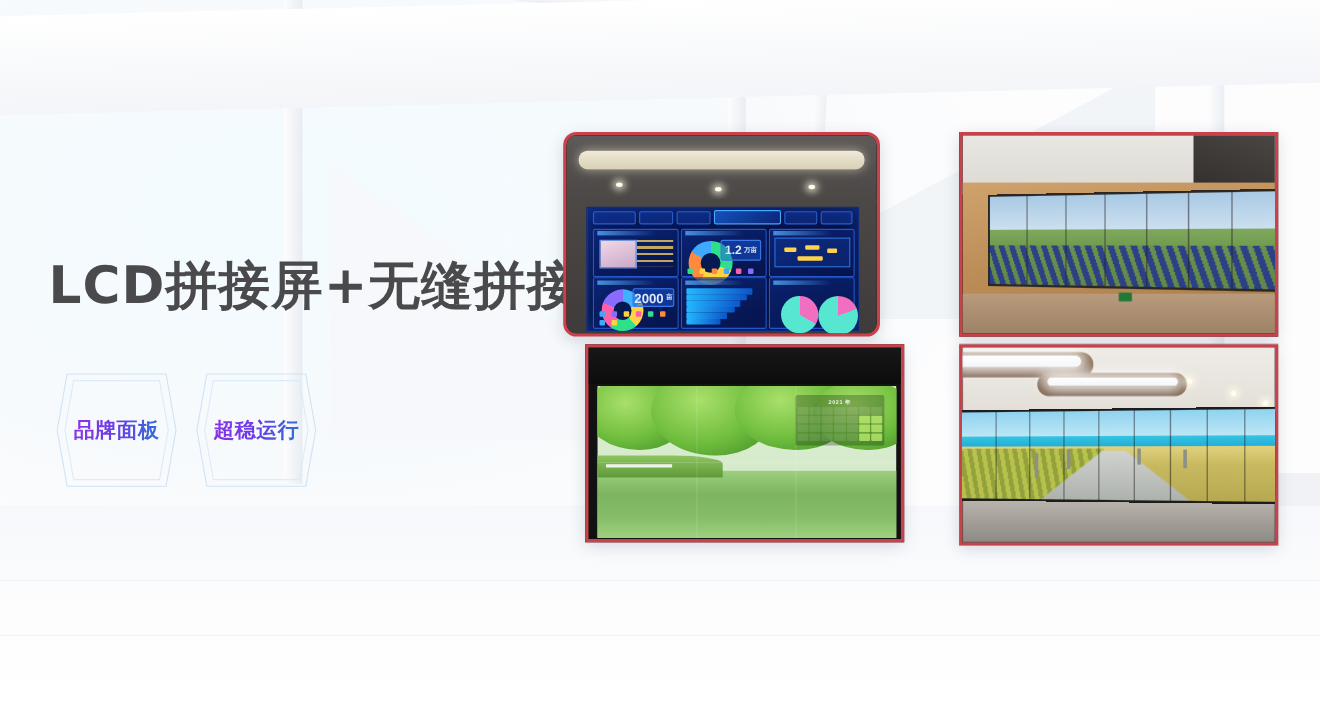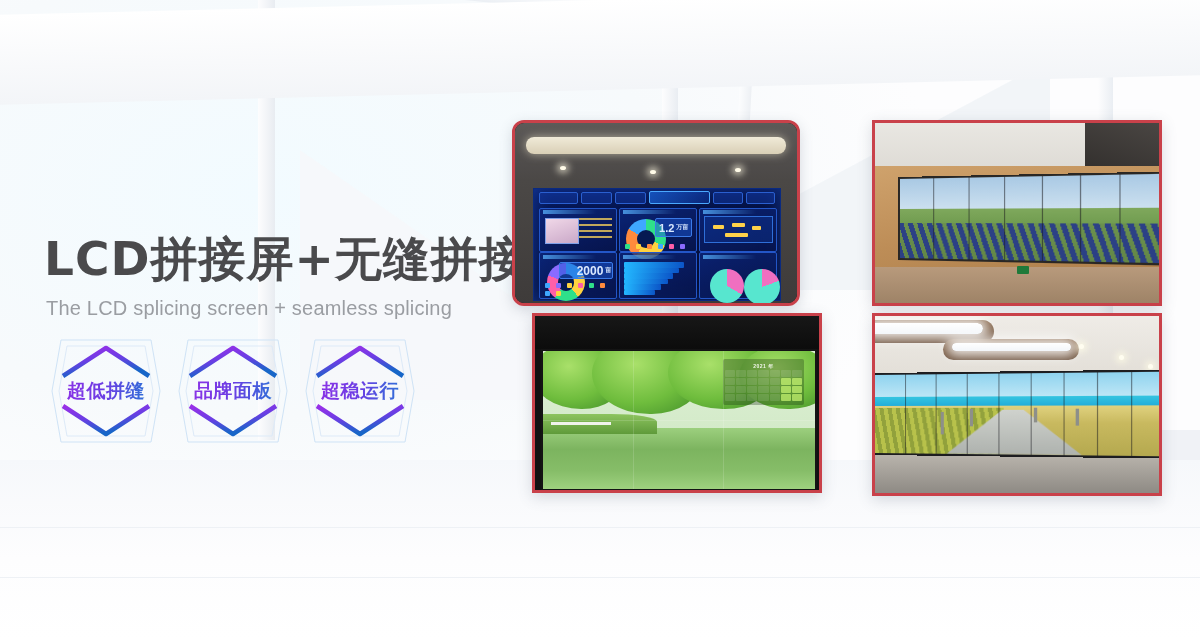--- a/index.html
+++ b/index.html
@@ -218,40 +218,23 @@
     <div class="beam beam-v4"></div>
     <div class="shard shard-c"></div>
     <div class="floor"></div>
     <div class="shard-d"></div>
     <div class="floor-line" style="left:0;bottom:112px;width:1200px;"></div>
     <div class="floor-line" style="left:0;bottom:62px;width:1200px;"></div>
   </div>
 
 
   <div class="headline">LCD拼接屏+无缝拼接</div>
-  <div class="subhead">The LCD splicing screen + seamless splicing</div>
 
   <div class="feats">
 
-    <div class="feat">
-      <svg viewBox="0 0 118 118">
-        <defs>
-          <linearGradient id="hg0" x1="0" y1="0" x2="0.35" y2="1">
-            <stop offset="0%" stop-color="#9a2fe8"></stop>
-              <stop offset="50%" stop-color="#6a3ee4"></stop>
-              <stop offset="100%" stop-color="#1766c8"></stop>
-          </linearGradient>
-        </defs>
-        <polygon points="14,8 104,8 113,59 104,110 14,110 5,59" fill="none" stroke="#cfe3f6" stroke-width="1"></polygon>
-        <polygon points="20,14 98,14 106,59 98,104 20,104 12,59" fill="none" stroke="#ddeaf8" stroke-width="1"></polygon>
-        <path d="M16,44 L59,16 L102,44" fill="none" stroke="url(#hg0)" stroke-width="4.5" stroke-linejoin="round"></path>
-        <path d="M16,74 L59,102 L102,74" fill="none" stroke="url(#hg0)" stroke-width="4.5" stroke-linejoin="round"></path>
-      </svg>
-      <span class="feat-label">超低拼缝</span>
-    </div>
 
     <div class="feat">
       <svg viewBox="0 0 118 118">
         <polygon points="14,8 104,8 113,59 104,110 14,110 5,59" fill="none" stroke="#cfe3f6" stroke-width="1"></polygon>
         <polygon points="20,14 98,14 106,59 98,104 20,104 12,59" fill="none" stroke="#ddeaf8" stroke-width="1"></polygon>
         <path d="M16,44 L59,16 L102,44" fill="none" stroke="url(#hg0)" stroke-width="4.5" stroke-linejoin="round"></path>
         <path d="M16,74 L59,102 L102,74" fill="none" stroke="url(#hg0)" stroke-width="4.5" stroke-linejoin="round"></path>
       </svg>
       <span class="feat-label">品牌面板</span>
     </div>
@@ -317,21 +300,21 @@
             <i style="left:12%;top:30%;width:16%;height:4px;"></i>
             <i style="left:40%;top:24%;width:20%;height:4px;"></i>
             <i style="left:70%;top:34%;width:14%;height:4px;"></i>
             <i style="left:30%;top:62%;width:34%;height:4px;"></i>
           </div>
         </div>
 
         <div class="tl-cell" style="left:2%;top:57%;width:31%;height:40%;">
           <div class="cell-hdr"></div>
           <div class="donut d2"></div>
-          <div class="kpi" style="right:4%;top:20%;width:48%;height:34%;font-size:12px;padding-left:16px;">
+          <div class="kpi" style="right:4%;top:20%;width:48%;height:34%;font-size:12px;">
             <span>2000</span>
             <span style="font-size:6px;margin-left:2px;">亩</span>
           </div>
           <div class="lgnd" style="left:6%;bottom:4%;width:88%;">
             <b style="background:#3fa8ff"></b>
               <b style="background:#8a6bff"></b>
               <b style="background:#ffd23f"></b>
             <b style="background:#ff5fa8"></b>
               <b style="background:#2fe08a"></b>
               <b style="background:#ff8a3d"></b>

